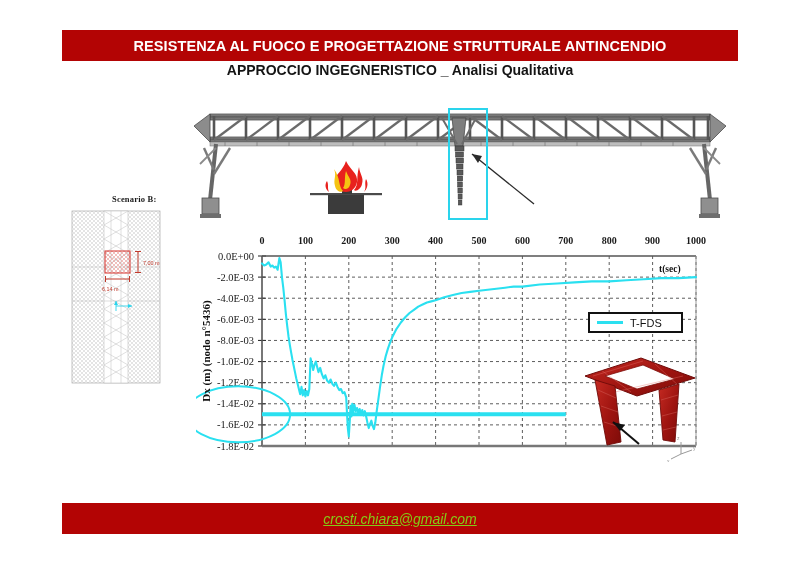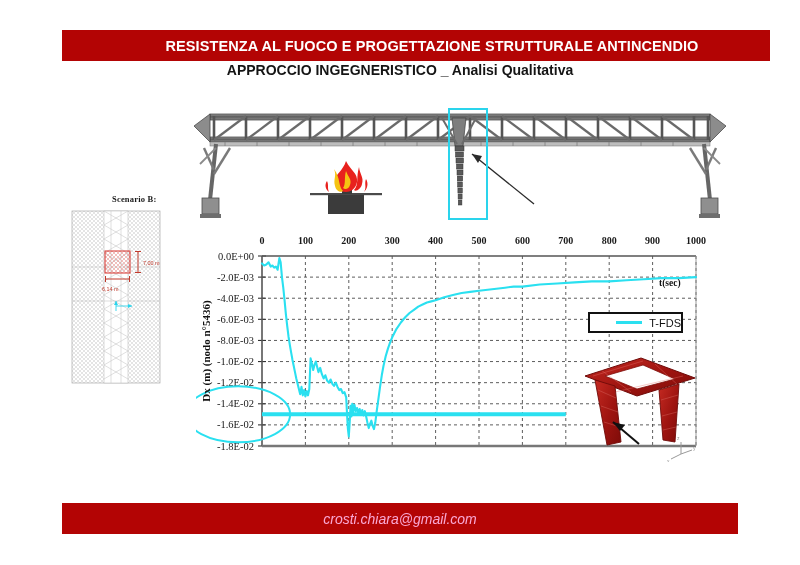--- a/index.html
+++ b/index.html
@@ -4,38 +4,38 @@
 <style>
   html,body{margin:0;padding:0;background:#ffffff;}
   body{width:800px;height:565px;position:relative;overflow:hidden;
        font-family:"Liberation Sans",sans-serif;}
 
   .slide{position:absolute;inset:0;background:#ffffff;}
 
   
   .title-banner{
     position:absolute;left:62px;top:30px;width:676px;height:31px;
-    background:#b30404;display:flex;align-items:center;justify-content:center;padding-left:32px;
+    background:#b30404;display:flex;align-items:center;justify-content:center;
   }
   .title-banner span{
     color:#ffffff;font-weight:bold;font-size:14.5px;letter-spacing:.1px;
     white-space:nowrap;font-family:"Liberation Sans",sans-serif;
   }
   .subtitle{
     position:absolute;left:0;top:62px;width:800px;text-align:center;
     font-size:14px;font-weight:bold;color:#141414;
   }
 
   
   .footer-banner{
     position:absolute;left:62px;top:503px;width:676px;height:31px;
     background:#b30404;display:flex;align-items:center;justify-content:center;
   }
   .footer-banner span{
-    color:#f9a8d4;font-size:14px;font-style:italic;
+    color:#84cc16;font-size:14px;font-style:italic;text-decoration:underline;
     font-family:"Liberation Sans",sans-serif;
   }
 
   
   .truss-wrap{position:absolute;left:180px;top:104px;width:560px;height:120px;}
   .truss-wrap svg{display:block;}
 
   .fire-wrap{position:absolute;left:302px;top:157px;width:88px;height:62px;}
   .highlight-box{
     position:absolute;left:448px;top:108px;width:36px;height:108px;
@@ -49,27 +49,27 @@
   }
   .scenario-mesh{position:absolute;left:70px;top:209px;width:92px;height:176px;}
 
   
   .chart{position:absolute;left:196px;top:228px;width:512px;height:248px;}
   .chart svg{display:block;}
 
   .legend-box{
     position:absolute;left:588px;top:312px;width:95px;height:21px;
     border:2px solid #111;background:#ffffff;
-    display:flex;align-items:center;gap:7px;padding-left:7px;box-sizing:border-box;justify-content:flex-end;
+    display:flex;align-items:center;gap:7px;padding-left:7px;box-sizing:border-box;
   }
   .legend-line{width:26px;height:3px;background:#2ae0f0;}
   .legend-text{font-size:11px;color:#111;font-family:"Liberation Sans",sans-serif;}
 
   .tsec{
-    position:absolute;left:659px;top:278px;font-size:9.5px;font-weight:bold;
+    position:absolute;left:659px;top:264px;font-size:9.5px;font-weight:bold;
     color:#111;font-family:"Liberation Serif",serif;
   }
 
   .fem3d{position:absolute;left:571px;top:346px;width:138px;height:116px;}
 </style>
 </head>
 <body>
 
 <div class="slide">
 

